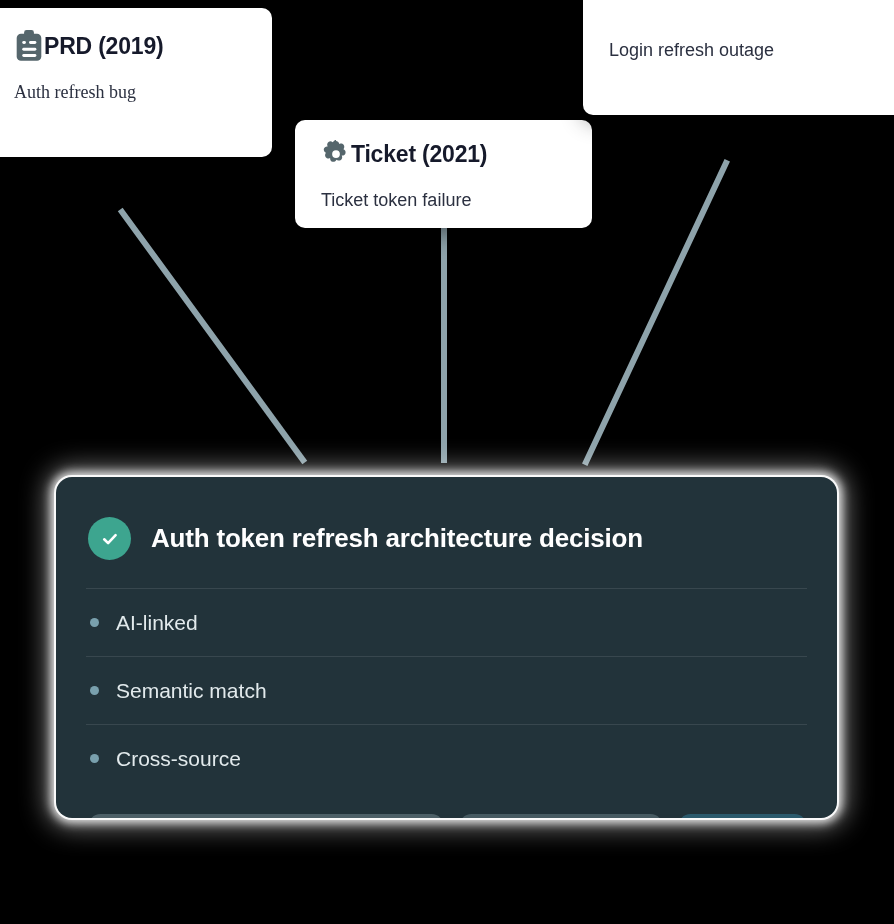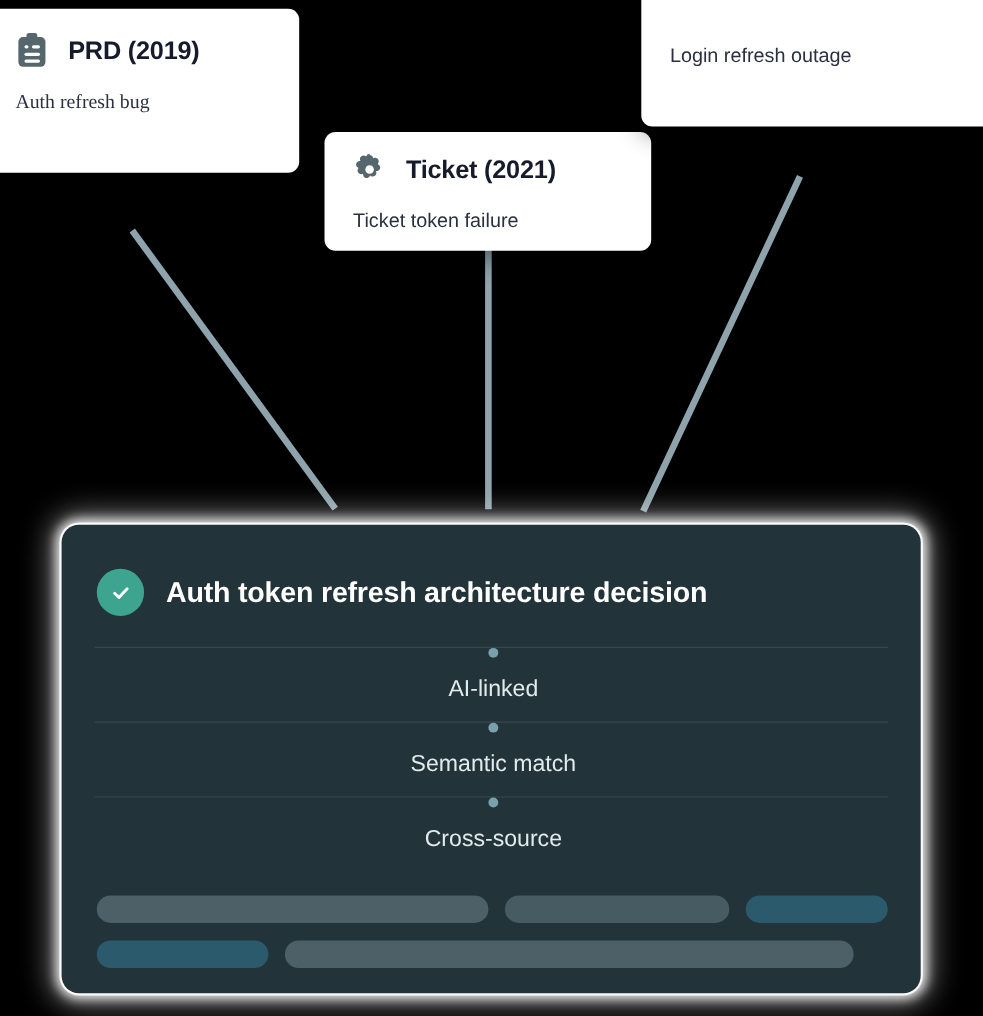--- a/index.html
+++ b/index.html
@@ -34,21 +34,20 @@
     background: #ffffff;
     border-radius: 10px;
     box-shadow: 0 6px 22px rgba(0,0,0,0.45);
     z-index: 3;
     padding: 22px 26px 24px 26px;
   }
 
   .source-head {
     display: flex;
     align-items: center;
-    gap: 18px;
   }
 
   .source-icon {
     width: 30px;
     height: 32px;
     flex: 0 0 auto;
     display: block;
   }
 
   .source-title {
@@ -73,21 +72,21 @@
 
   #card-prd .source-head { padding-left: 6px; }
   #card-prd .source-sub  { padding-left: 6px; font-family: Liberation Serif, serif; }
 
   
   #target-card {
     position: absolute;
     left: 56px;
     top: 477px;
     width: 781px;
-    height: 426px;
+    height: 341px;
     background: #22333a;
     border-radius: 16px;
     z-index: 4;
     box-shadow:
       0 0 0 2px rgba(255,255,255,0.90),
       0 0 10px 5px rgba(255,255,255,0.85),
       0 0 26px 10px rgba(255,255,255,0.45);
     padding: 28px 30px 0 30px;
     overflow: hidden;
   }
@@ -122,21 +121,20 @@
 
   .feature-list { list-style: none; }
 
   .feature-row {
     display: flex;
     align-items: center;
     gap: 17px;
     height: 68px;
     padding-left: 4px;
     border-top: 1px solid rgba(255,255,255,0.10);
-    flex-direction: column;
   }
 
   .feature-dot {
     width: 9px;
     height: 9px;
     border-radius: 50%;
     background: #79a0ad;
     flex: 0 0 auto;
   }
 

